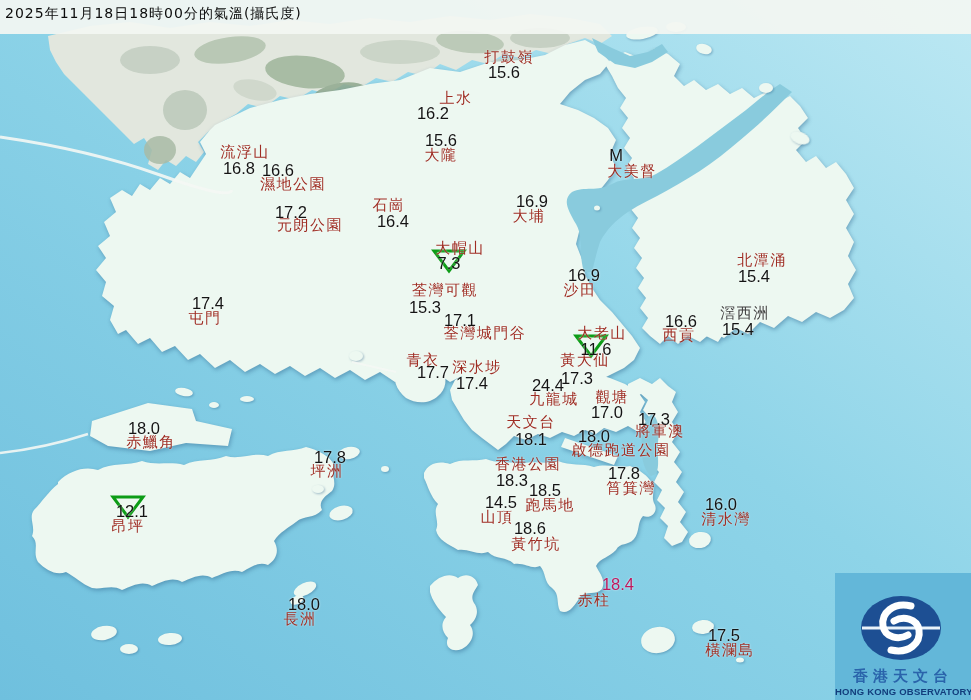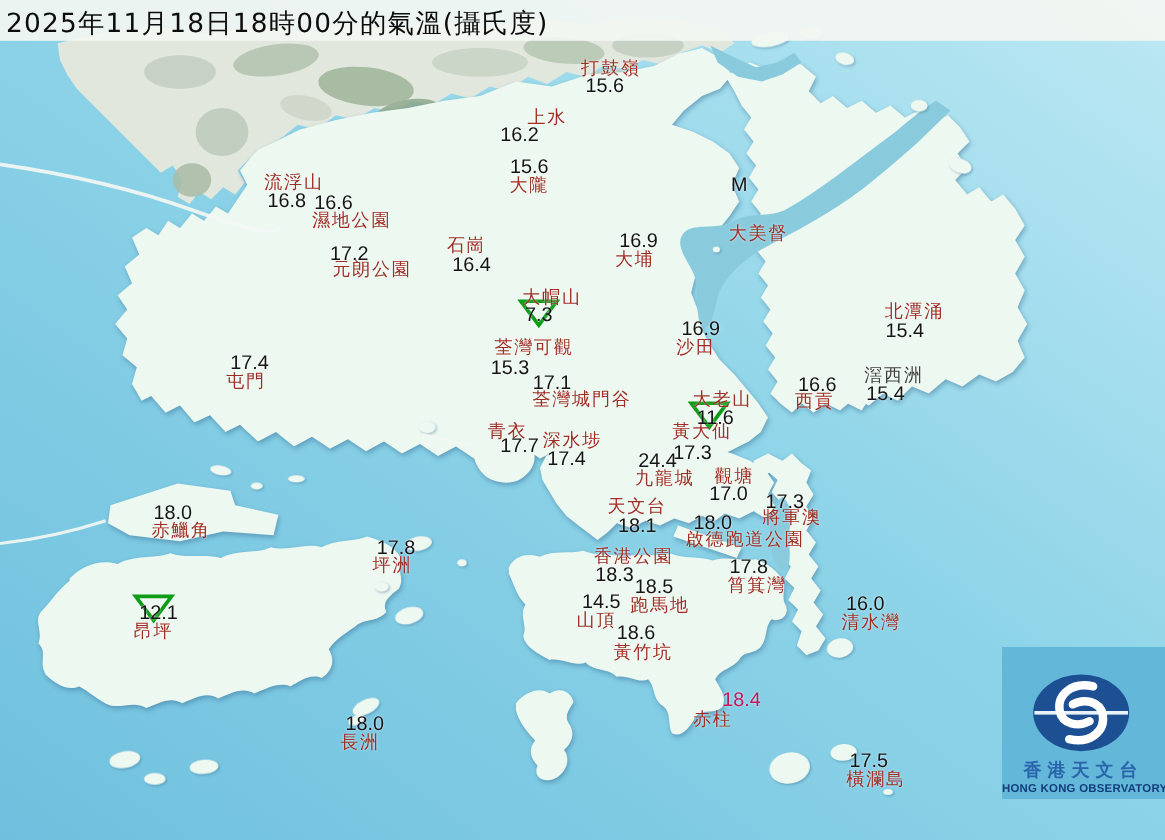--- a/index.html
+++ b/index.html
@@ -4,33 +4,33 @@
 <style>
   html,body{margin:0;padding:0;background:#333;}
   .screen{position:relative;width:971px;height:700px;overflow:hidden;
           font-family:"DejaVu Sans",sans-serif;background:#8ed4e8;}
   .screen svg.map{position:absolute;left:0;top:0;}
   .land-group{filter:drop-shadow(1px 2px 2px rgba(45,95,135,0.45));}
   .islands-group{filter:drop-shadow(1px 1px 1px rgba(45,95,135,0.4));}
 
   .title-bar{position:absolute;left:0;top:0;width:100%;height:34px;
              background:rgba(243,246,242,0.93);z-index:30;}
-  .map-title{position:absolute;left:5px;top:5px;font-size:22px;color:#0c0c0c;
+  .map-title{position:absolute;left:5px;top:5px;font-size:14px;color:#0c0c0c;
              letter-spacing:1px;font-family:"DejaVu Sans",sans-serif;white-space:nowrap;z-index:31;}
 
   .stations{position:absolute;left:0;top:0;width:971px;height:700px;z-index:20;}
   .st-name{position:absolute;transform:translate(-50%,-50%);font-size:15px;
            letter-spacing:1.5px;white-space:nowrap;z-index:22;
            text-shadow:0 0 2px rgba(255,255,255,0.75);}
   .st-value{position:absolute;transform:translate(-50%,-50%);
             font-family:"Liberation Sans","DejaVu Sans",sans-serif;font-size:16.5px;
             white-space:nowrap;z-index:23;text-shadow:0 0 2px rgba(255,255,255,0.8);}
   .st-marker{position:absolute;transform:translate(-50%,-50%);z-index:21;}
 
-  .logo{position:absolute;right:0;bottom:0;width:136px;height:161px;z-index:40;
+  .logo{position:absolute;right:0;bottom:0;width:136px;height:127px;z-index:40;
         display:flex;flex-direction:column;align-items:center;justify-content:flex-start;}
   .logo-cn{font-size:15px;font-weight:bold;letter-spacing:5px;margin-top:2px;white-space:nowrap;}
   .logo-en{font-size:9.5px;font-weight:bold;letter-spacing:0.2px;white-space:nowrap;
            font-family:"Liberation Sans","DejaVu Sans",sans-serif;}
 </style>
 </head>
 <body>
 
 <div class="screen">
 
@@ -141,21 +141,21 @@
       <div class="st-name" style="left: 245px; top: 152px; color: rgb(158, 45, 35);">流浮山</div>
       <div class="st-value" style="left: 239px; top: 168px; color: rgb(20, 20, 20);">16.8</div>
       <div class="st-name" style="left: 293px; top: 184px; color: rgb(158, 45, 35);">濕地公園</div>
       <div class="st-value" style="left: 278px; top: 170px; color: rgb(20, 20, 20);">16.6</div>
       <div class="st-name" style="left: 310px; top: 225px; color: rgb(158, 45, 35);">元朗公園</div>
       <div class="st-value" style="left: 291px; top: 212px; color: rgb(20, 20, 20);">17.2</div>
       <div class="st-name" style="left: 389px; top: 205px; color: rgb(158, 45, 35);">石崗</div>
       <div class="st-value" style="left: 393px; top: 221px; color: rgb(20, 20, 20);">16.4</div>
       <div class="st-name" style="left: 529px; top: 216px; color: rgb(158, 45, 35);">大埔</div>
       <div class="st-value" style="left: 532px; top: 201px; color: rgb(20, 20, 20);">16.9</div>
-      <div class="st-name" style="left: 632px; top: 171px; color: rgb(158, 45, 35); margin-top: 24px;">大美督</div>
+      <div class="st-name" style="left: 632px; top: 171px; color: rgb(158, 45, 35);">大美督</div>
       <div class="st-value" style="left: 616px; top: 155px; color: rgb(20, 20, 20);">M</div>
       <div class="st-marker" style="left: 449px; top: 263px;"><svg width="36" height="26" viewBox="0 0 36 26">
           <path d="M3,3 L33,3 L18,23 Z" fill="none" stroke="#0c9c16" stroke-width="3"></path>
         </svg></div>
       <div class="st-name" style="left: 460px; top: 248px; color: rgb(158, 45, 35);">大帽山</div>
       <div class="st-value" style="left: 449px; top: 263px; color: rgb(20, 20, 20);">7.3</div>
       <div class="st-name" style="left: 445px; top: 290px; color: rgb(158, 45, 35);">荃灣可觀</div>
       <div class="st-value" style="left: 425px; top: 307px; color: rgb(20, 20, 20);">15.3</div>
       <div class="st-name" style="left: 205px; top: 318px; color: rgb(158, 45, 35);">屯門</div>
       <div class="st-value" style="left: 208px; top: 303px; color: rgb(20, 20, 20);">17.4</div>

